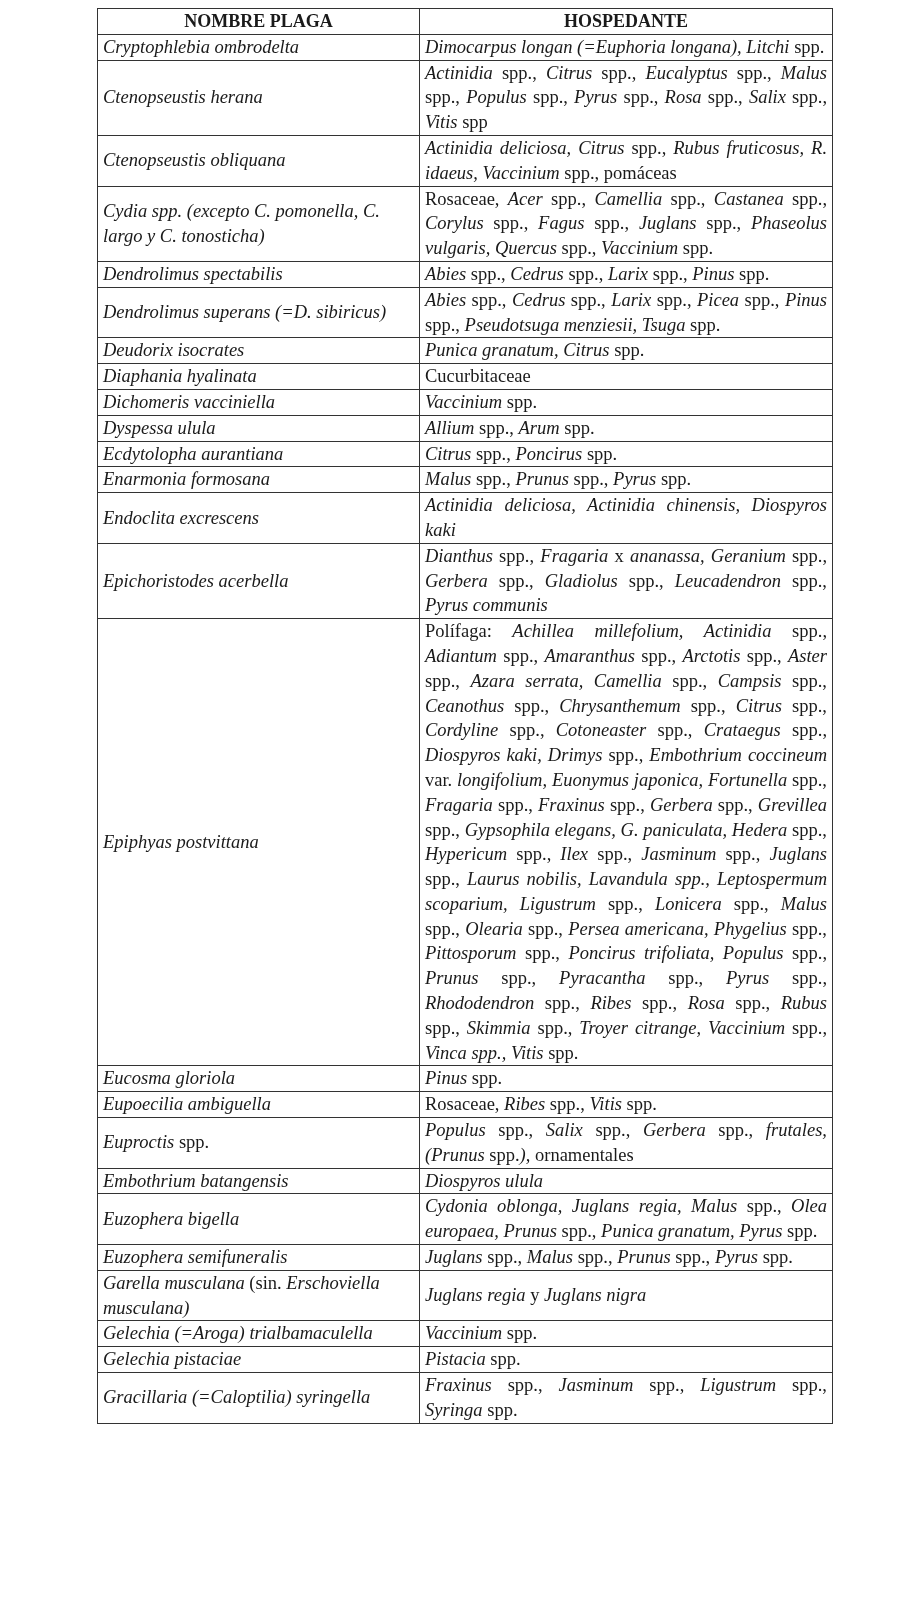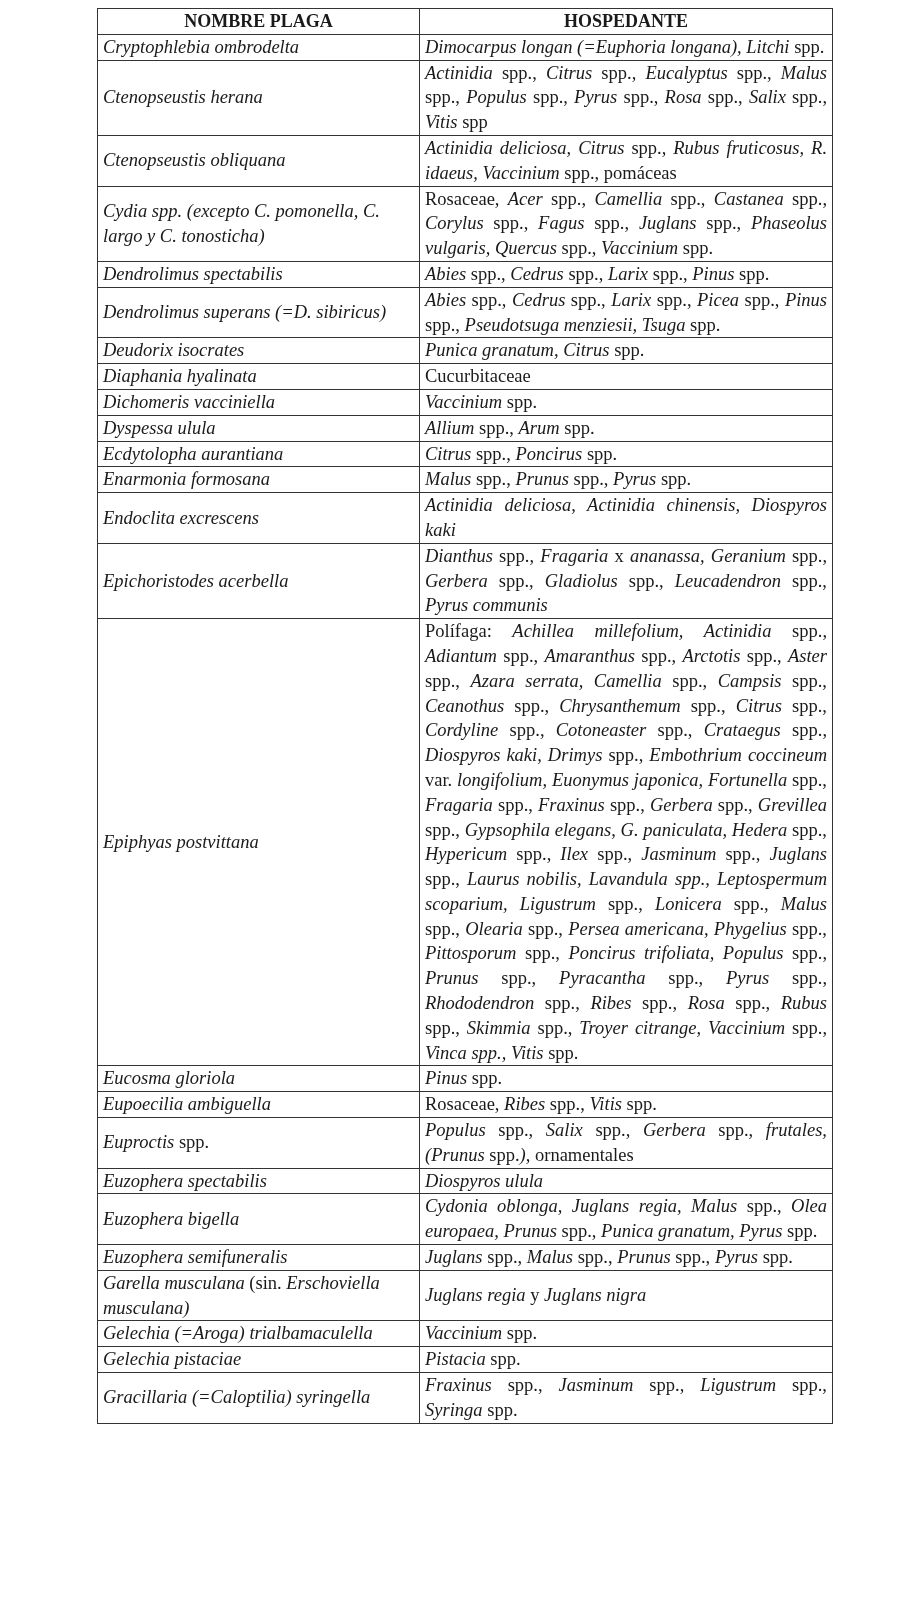--- a/index.html
+++ b/index.html
@@ -102,21 +102,21 @@
       </tr>
       <tr>
         <td class="pest"><span class="it">Eupoecilia ambiguella</span></td>
         <td class="host"><span class="rm">Rosaceae, </span><span class="it">Ribes</span><span class="rm"> spp., </span><span class="it">Vitis</span><span class="rm"> spp.</span></td>
       </tr>
       <tr>
         <td class="pest"><span class="it">Euproctis</span><span class="rm"> spp.</span></td>
         <td class="host"><span class="it">Populus</span><span class="rm"> spp., </span><span class="it">Salix</span><span class="rm"> spp., </span><span class="it">Gerbera</span><span class="rm"> spp., </span><span class="it">frutales, (Prunus</span><span class="rm"> spp.</span><span class="it">),</span><span class="rm"> ornamentales</span></td>
       </tr>
       <tr>
-        <td class="pest"><span class="it">Euzophera spectabilis</span></td>
+        <td class="pest"><span class="it">Embothrium batangensis</span></td>
         <td class="host"><span class="it">Diospyros ulula</span></td>
       </tr>
       <tr>
         <td class="pest"><span class="it">Euzophera bigella</span></td>
         <td class="host"><span class="it">Cydonia oblonga, Juglans regia, Malus</span><span class="rm"> spp., </span><span class="it">Olea europaea, Prunus</span><span class="rm"> spp., </span><span class="it">Punica granatum, Pyrus</span><span class="rm"> spp.</span></td>
       </tr>
       <tr>
         <td class="pest"><span class="it">Euzophera semifuneralis</span></td>
         <td class="host"><span class="it">Juglans</span><span class="rm"> spp., </span><span class="it">Malus</span><span class="rm"> spp., </span><span class="it">Prunus</span><span class="rm"> spp., </span><span class="it">Pyrus</span><span class="rm"> spp.</span></td>
       </tr>

